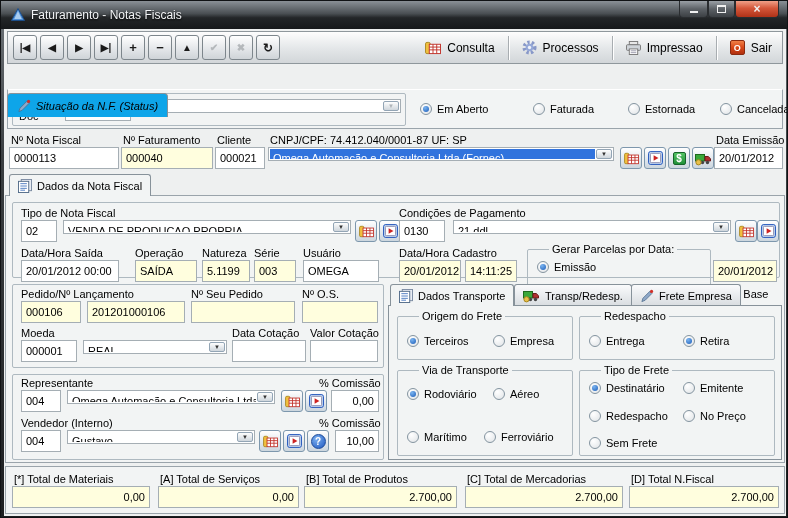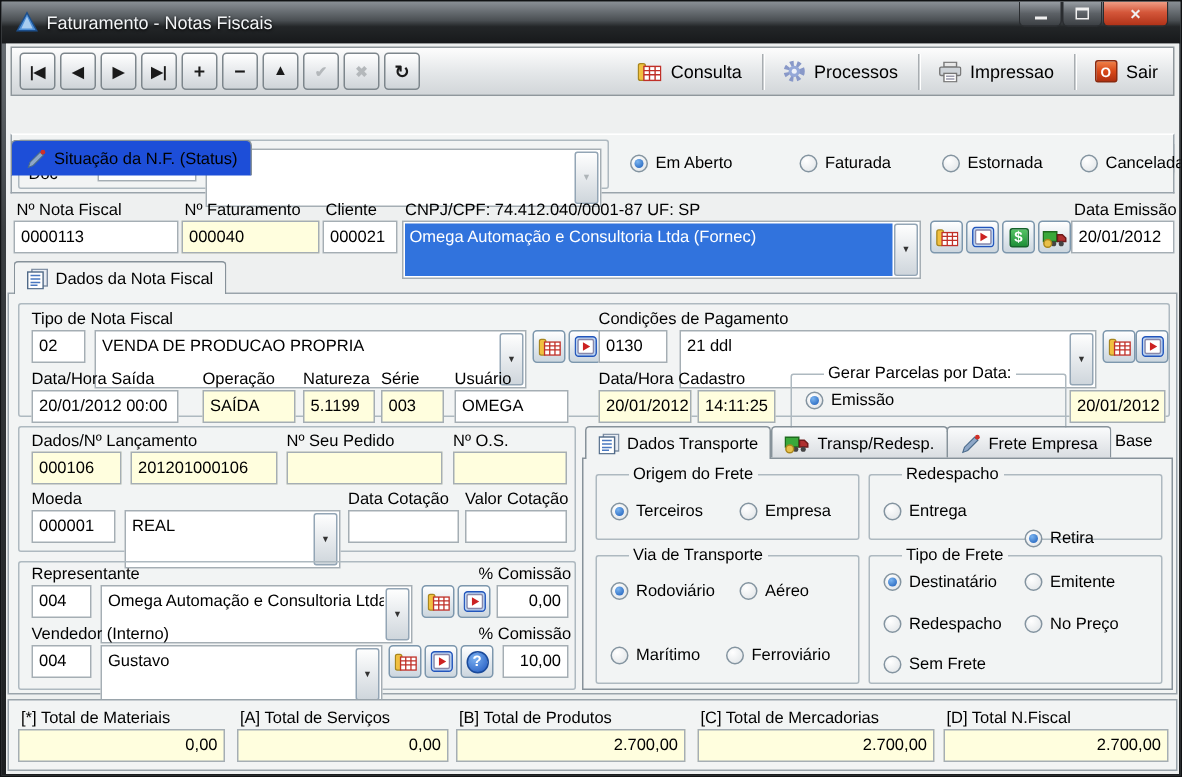--- a/index.html
+++ b/index.html
@@ -39,34 +39,34 @@
     background:linear-gradient(#55c465,#1f9038);color:#fff;font-weight:bold;font-size:10px;
     display:flex;align-items:center;justify-content:center;}
   .icon-help{width:15px;height:15px;border-radius:50%;border:1px solid #1a4a9a;
     background:radial-gradient(circle at 35% 30%,#7ab0f0,#2058c0);color:#fff;font-weight:bold;font-size:10px;
     display:flex;align-items:center;justify-content:center;}
   
   .tabstrip{position:absolute;left:3px;top:64px;width:776px;height:24px;display:flex;align-items:flex-end;}
   .tab{height:23px;border:1px solid #87929a;border-bottom:none;border-radius:4px 4px 0 0;
     background:linear-gradient(#fafbfc,#dde1e4 60%,#cdd2d6);display:flex;align-items:center;gap:5px;
     padding:0 9px;white-space:nowrap;cursor:pointer;}
-  .tab.active{background:#1d4ed8;height:24px;position:relative;z-index:3;}
+  .tab.active{background:#0ea5e9;height:24px;position:relative;z-index:3;font-style:italic;}
   .tab.cut{overflow:hidden;max-width:58px;}
   .tab-scroll{position:absolute;right:0;bottom:2px;display:flex;}
   .tsc-btn{width:14px;height:19px;border:1px solid #7d868c;background:linear-gradient(#fff,#d8dce0);
     color:#2a62b8;font-size:8px;display:flex;align-items:center;justify-content:center;cursor:pointer;}
   
   .panel{position:absolute;border:1px solid #9aa4ab;background:#f2f4f4;}
   .groupbox{position:absolute;border:1px solid #aeb9c0;border-radius:2px;}
   .lbl{position:absolute;white-space:nowrap;}
   .fld{position:absolute;height:22px;border:1px solid #a5aeb4;background:#fff;padding:4px 4px 0;
     white-space:nowrap;overflow:hidden;}
   .fld.yellow{background:#fffede;}
   .fld.num{text-align:right;}
-  .combo{position:absolute;height:39px;border:1px solid #a5aeb4;background:#fff;}
+  .combo{position:absolute;height:14px;border:1px solid #a5aeb4;background:#fff;}
   .combo-text{position:absolute;left:1px;top:1px;bottom:1px;right:18px;padding:3px 3px 0;white-space:nowrap;overflow:hidden;}
   .combo-text.sel{background:#3173dd;color:#fff;}
   .combo-btn{position:absolute;right:1px;top:1px;bottom:1px;width:16px;border:1px solid #93a5b5;border-radius:2px;
     background:linear-gradient(#fefefe,#cfd6dc);display:flex;align-items:center;justify-content:center;
     font-size:6px;color:#333;cursor:pointer;}
   .combo-btn.disabled{color:#aeb4b8;}
   .mini-btn{position:absolute;width:22px;height:22px;border:1px solid #7d97ad;border-radius:3px;
     background:linear-gradient(#ffffff,#dfe6ec 60%,#ccd6de);display:flex;align-items:center;justify-content:center;cursor:pointer;}
   fieldset.fs{position:absolute;border:1px solid #aeb9c0;border-radius:2px;margin:0;padding:16px;}
   fieldset.fs legend{font-size:11px;margin-left:5px;padding:0 3px;}
@@ -386,21 +386,21 @@
         </fieldset>
         <div class="radio-item" style="left:524px;top:58px;">
           <span class="radio on"></span>
           <span>Emissão</span>
         </div>
         <div class="lbl" style="left:704px;top:56px;margin-top:29px;">Data Base</div>
         <div class="fld yellow" style="left:700px;top:57px;width:64px;">20/01/2012</div>
       </div>
 
       <div class="groupbox" style="left:6px;top:88px;width:372px;height:84px;">
-        <div class="lbl" style="left:8px;top:3px;">Dados/Nº Lançamento</div>
+        <div class="lbl" style="left:8px;top:3px;">Pedido/Nº Lançamento</div>
         <div class="fld yellow" style="left:8px;top:16px;width:60px;">000106</div>
         <div class="fld yellow" style="left:74px;top:16px;width:98px;">201201000106</div>
         <div class="lbl" style="left:178px;top:3px;">Nº Seu Pedido</div>
         <div class="fld yellow" style="left:178px;top:16px;width:104px;"></div>
         <div class="lbl" style="left:289px;top:3px;">Nº O.S.</div>
         <div class="fld yellow" style="left:289px;top:16px;width:76px;"></div>
 
         <div class="lbl" style="left:8px;top:42px;">Moeda</div>
         <div class="fld" style="left:8px;top:55px;width:56px;">000001</div>
         <div class="combo" style="left:70px;top:55px;width:144px;">
@@ -517,21 +517,21 @@
           <span>Empresa</span>
         </div>
 
         <fieldset class="fs" style="left:190px;top:4px;width:196px;height:50px;">
           <legend>Redespacho</legend>
         </fieldset>
         <div class="radio-item" style="left:200px;top:29px;">
           <span class="radio"></span>
           <span>Entrega</span>
         </div>
-        <div class="radio-item" style="left:294px;top:47px;">
+        <div class="radio-item" style="left:294px;top:29px;">
           <span class="radio on"></span>
           <span>Retira</span>
         </div>
 
         <fieldset class="fs" style="left:8px;top:58px;width:176px;height:92px;">
           <legend>Via de Transporte</legend>
         </fieldset>
         <div class="radio-item" style="left:18px;top:82px;">
           <span class="radio on"></span>
           <span>Rodoviário</span>

